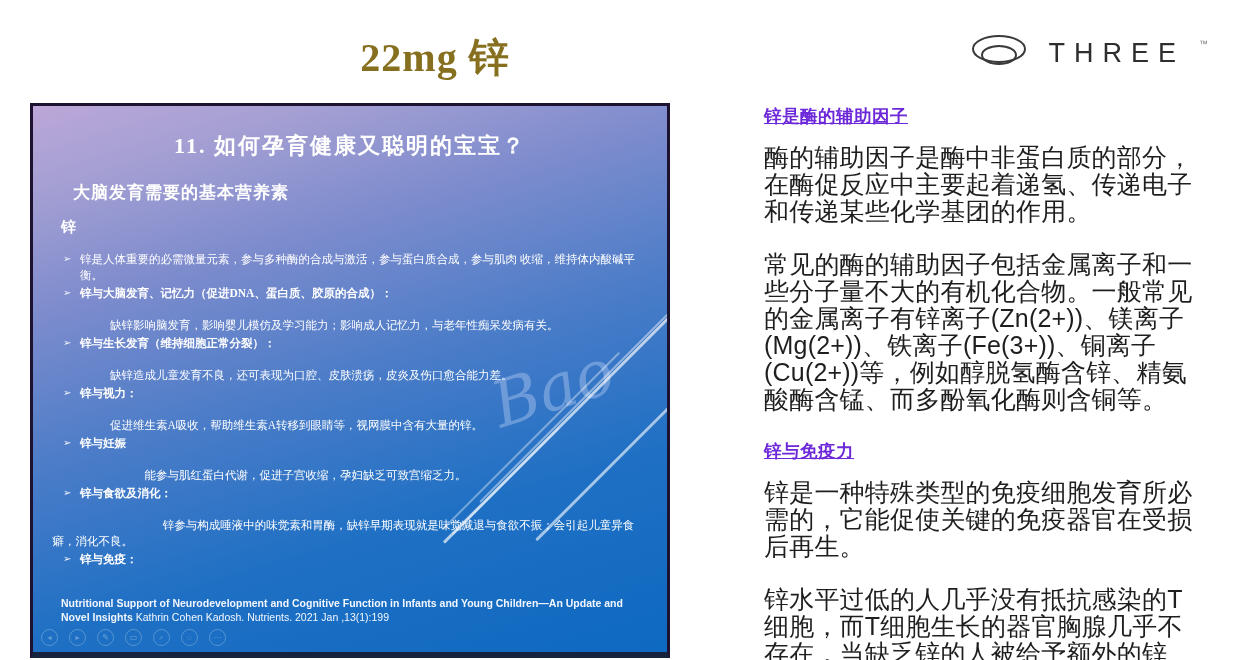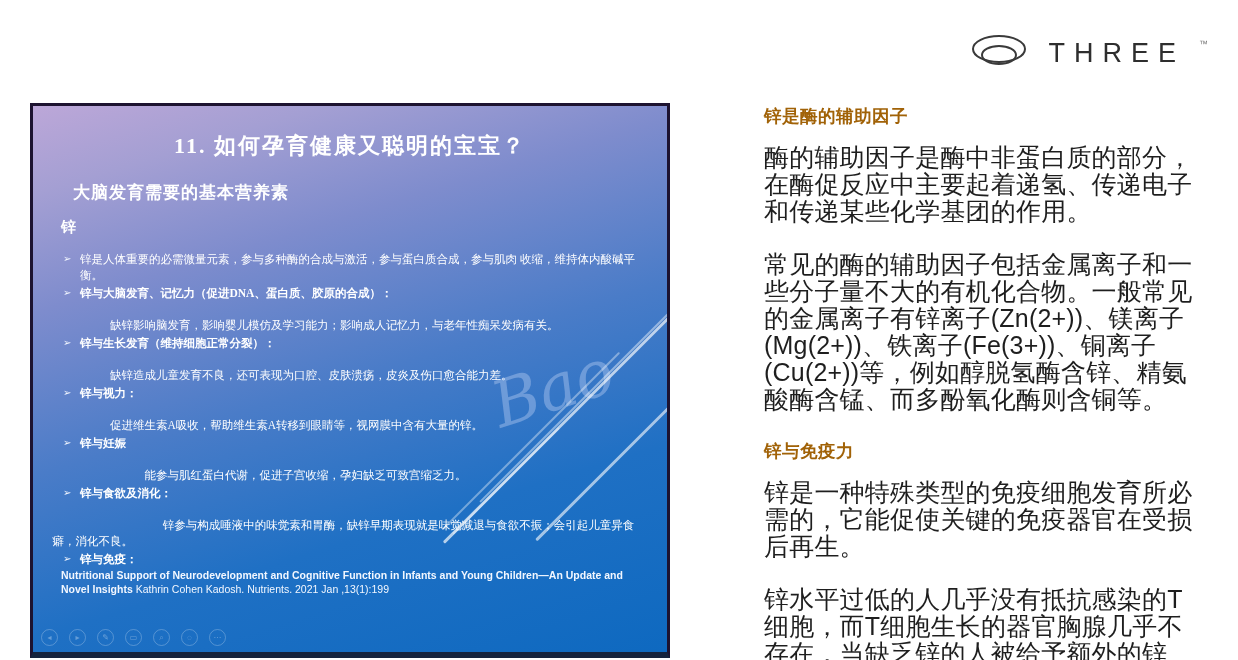--- a/index.html
+++ b/index.html
@@ -24,21 +24,21 @@
   .bullets{margin:14px 30px 0 30px;font-size:11.5px;line-height:16px;position:relative;z-index:3;}
   .bullet{position:relative;padding-left:17px;margin-top:2px;}
   .bullet .marker{position:absolute;left:0;top:0;font-size:10px;color:#f2f6ff;}
   .bullet .head{font-weight:600;}
   .bullet.plain .head{font-weight:400;}
   .sub{margin-top:16px;}
   .sub.ind-a{text-indent:2.6em;}
   .sub.ind-b{text-indent:5.6em;}
   .sub.ind-c{margin-left:-2.4em;text-indent:9.6em;}
   .sub.ind-d{margin-left:-2.4em;text-indent:5.2em;}
-  .citation{position:absolute;left:28px;bottom:56px;width:565px;z-index:3;
+  .citation{position:absolute;left:28px;bottom:28px;width:565px;z-index:3;
     font-family:"Liberation Sans","DejaVu Sans",sans-serif;font-size:10.5px;line-height:14px;color:#f2f7ff;}
   .citation .cit-rest{font-weight:400;}
   .citation .cit-bold{font-weight:700;}
 
   
   .watermark{position:absolute;right:52px;top:245px;z-index:2;
     font-family:"DejaVu Serif","Liberation Serif",serif;font-style:italic;font-size:64px;
     color:rgba(175,200,240,0.45);transform:rotate(-18deg);}
   .streak{position:absolute;background:rgba(255,255,255,0.75);transform:rotate(45deg);z-index:2;border-radius:2px;}
   .s1{width:3px;height:330px;right:105px;top:155px;opacity:.9;}
@@ -46,29 +46,30 @@
   .s3{width:2px;height:250px;right:135px;top:210px;opacity:.5;}
   .s4{width:3px;height:210px;right:55px;top:255px;opacity:.8;}
   .s5{width:2px;height:150px;right:160px;top:300px;opacity:.45;}
 
   .slide-toolbar{position:absolute;left:8px;bottom:6px;display:flex;gap:11px;z-index:4;}
   .tb-icon{width:15px;height:15px;border:1px solid rgba(255,255,255,0.55);border-radius:50%;
     display:flex;align-items:center;justify-content:center;font-size:8px;color:rgba(255,255,255,0.7);opacity:.45;cursor:pointer;}
 
   
   .right-col{position:absolute;left:764px;top:104px;width:430px;color:#1e1e1e;}
-  .section-heading{font-size:17.5px;font-weight:700;color:#a16207;margin:0 0 16px 0;letter-spacing:.5px;}
+  .section-heading{font-size:17.5px;font-weight:700;color:#6d28d9;margin:0 0 16px 0;letter-spacing:.5px;text-decoration:underline;}
   .right-col p{font-size:25px;line-height:27px;margin:0 0 26px 0;letter-spacing:.2px;}
   .sec2{margin-top:8px;}
 </style>
 </head>
 <body>
 
 <div class="page">
 
+  <div class="page-title">22mg 锌</div>
 
   <div class="brand">
     <span>
       <svg width="58" height="42" viewBox="0 0 58 42">
         <ellipse cx="29" cy="19" rx="26" ry="13" fill="none" stroke="#3a3a3a" stroke-width="2"></ellipse>
         <ellipse cx="29" cy="25" rx="17" ry="9" fill="none" stroke="#3a3a3a" stroke-width="2"></ellipse>
       </svg>
     </span>
     <span class="brand-word">THREE</span>
     <span class="brand-tm">™</span>

